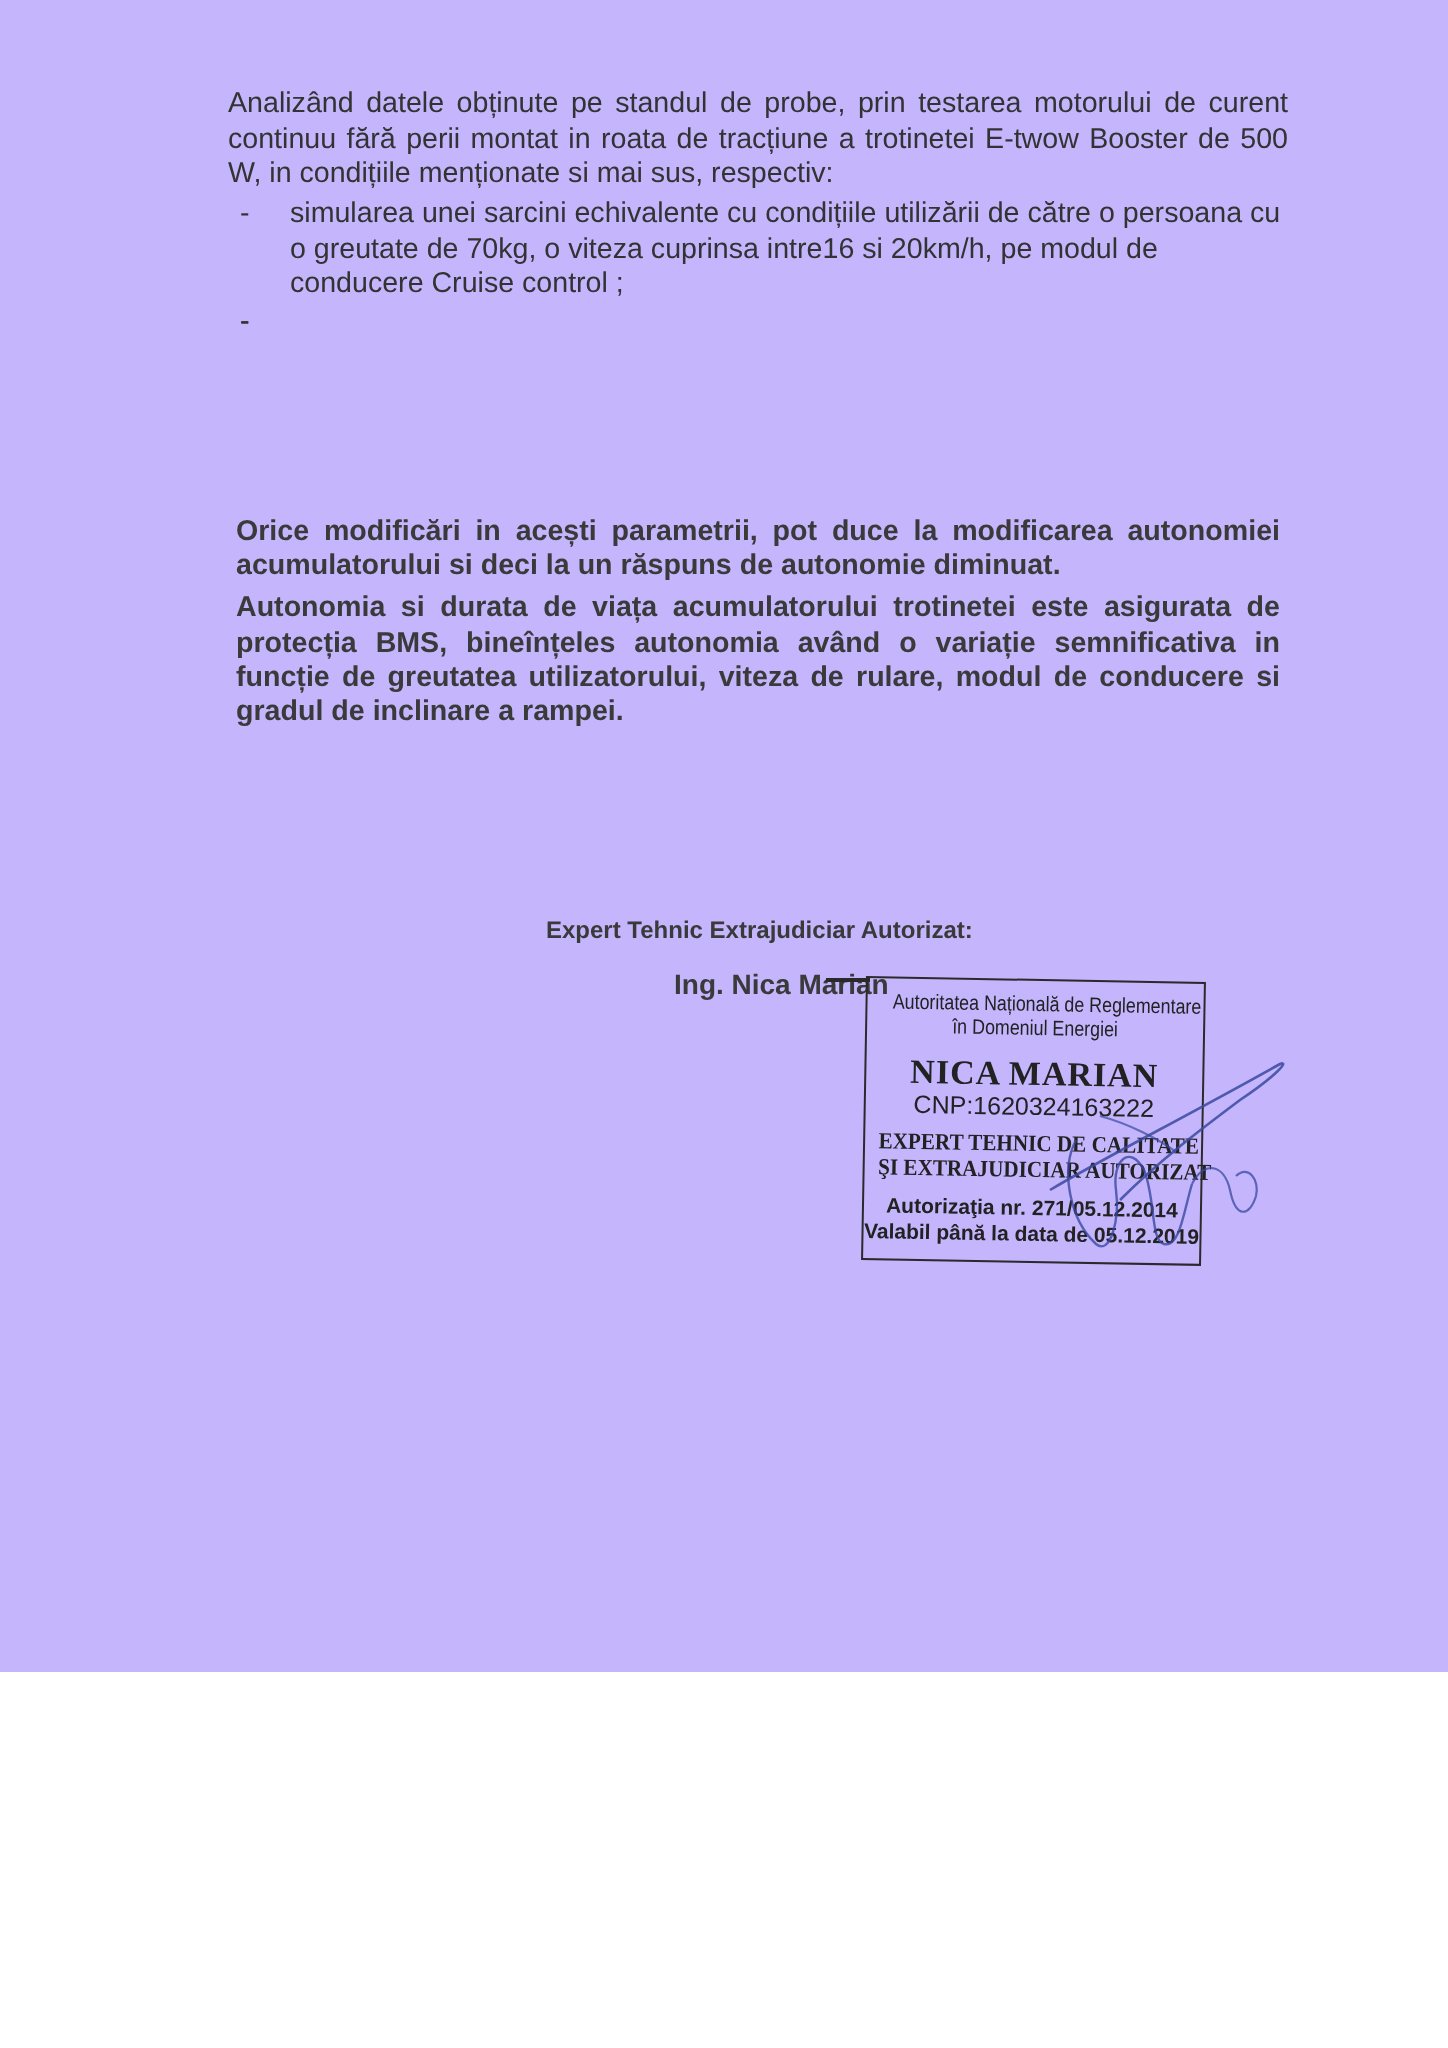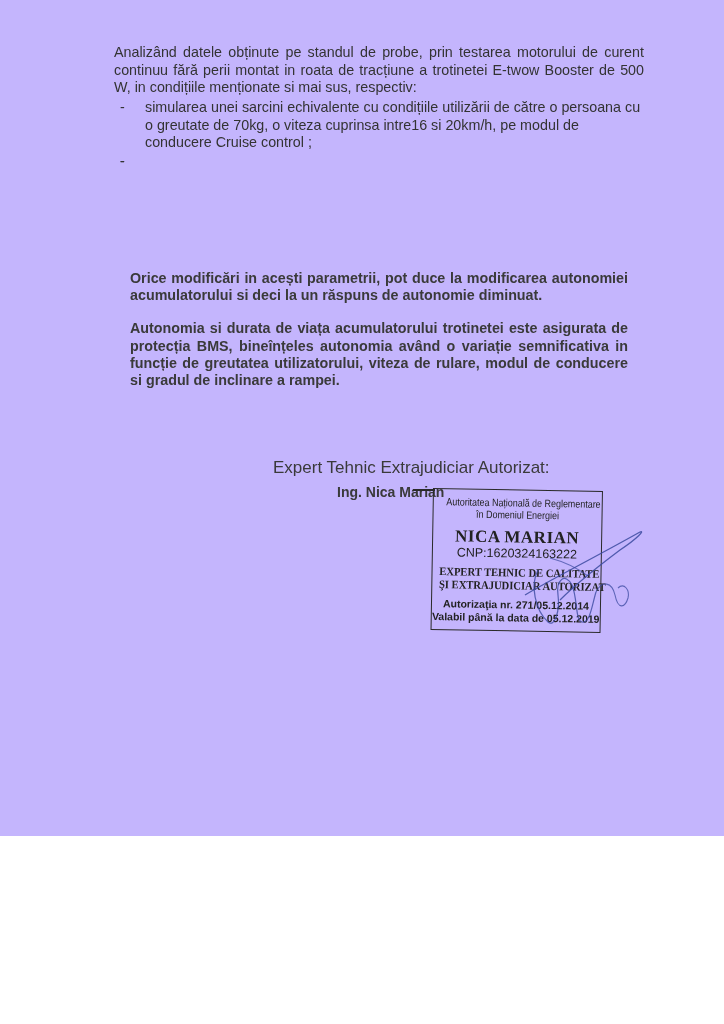--- a/index.html
+++ b/index.html
@@ -58,27 +58,27 @@
       position: absolute;
       left: 114px;
       top: 254px;
       width: 530px;
       font-size: 14.3px;
       line-height: 17.2px;
       font-weight: bold;
       color: #3a3a3a;
       text-align: justify;
     }
-    .bold-block p { margin: 16px; }
+    .bold-block p { margin: 4px; }
     .sig-title {
       position: absolute;
       left: 273px;
       top: 458px;
-      font-size: 17px;
-      font-weight: normal;
+      font-size: 12px;
+      font-weight: bold;
       color: #3a3a3a;
     }
     .sig-name {
       position: absolute;
       left: 337px;
       top: 484px;
       font-size: 14px;
       font-weight: bold;
       color: #3a3a3a;
     }

